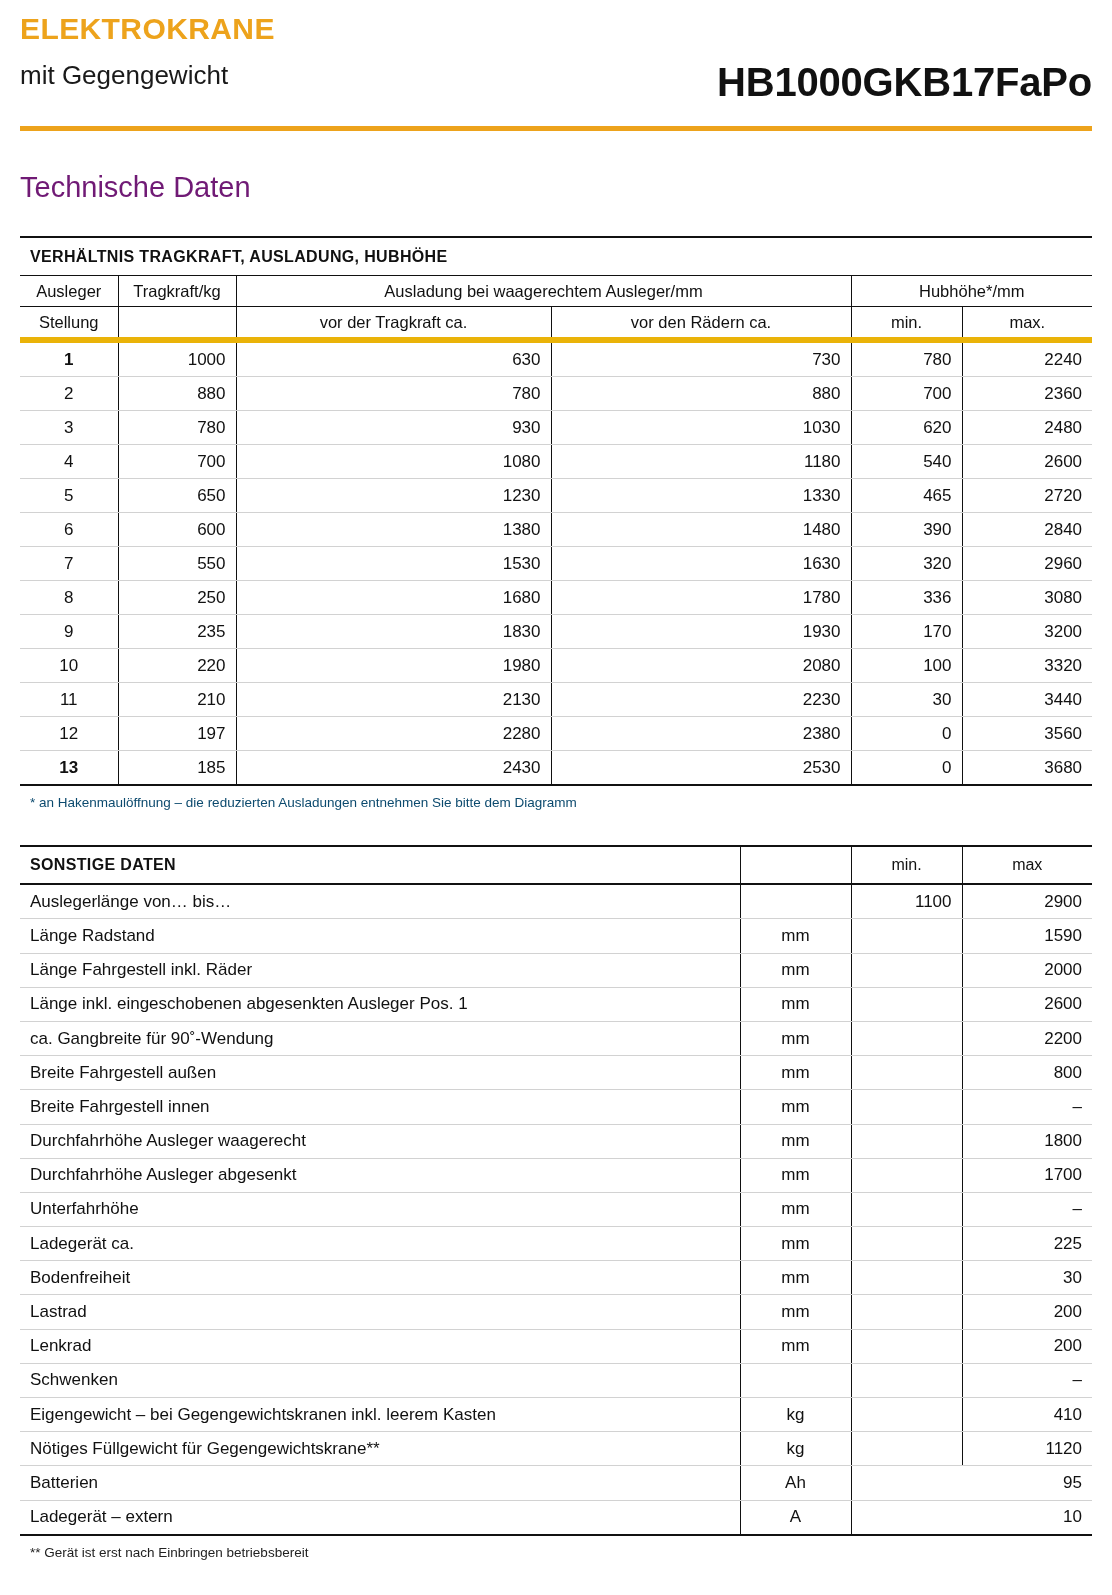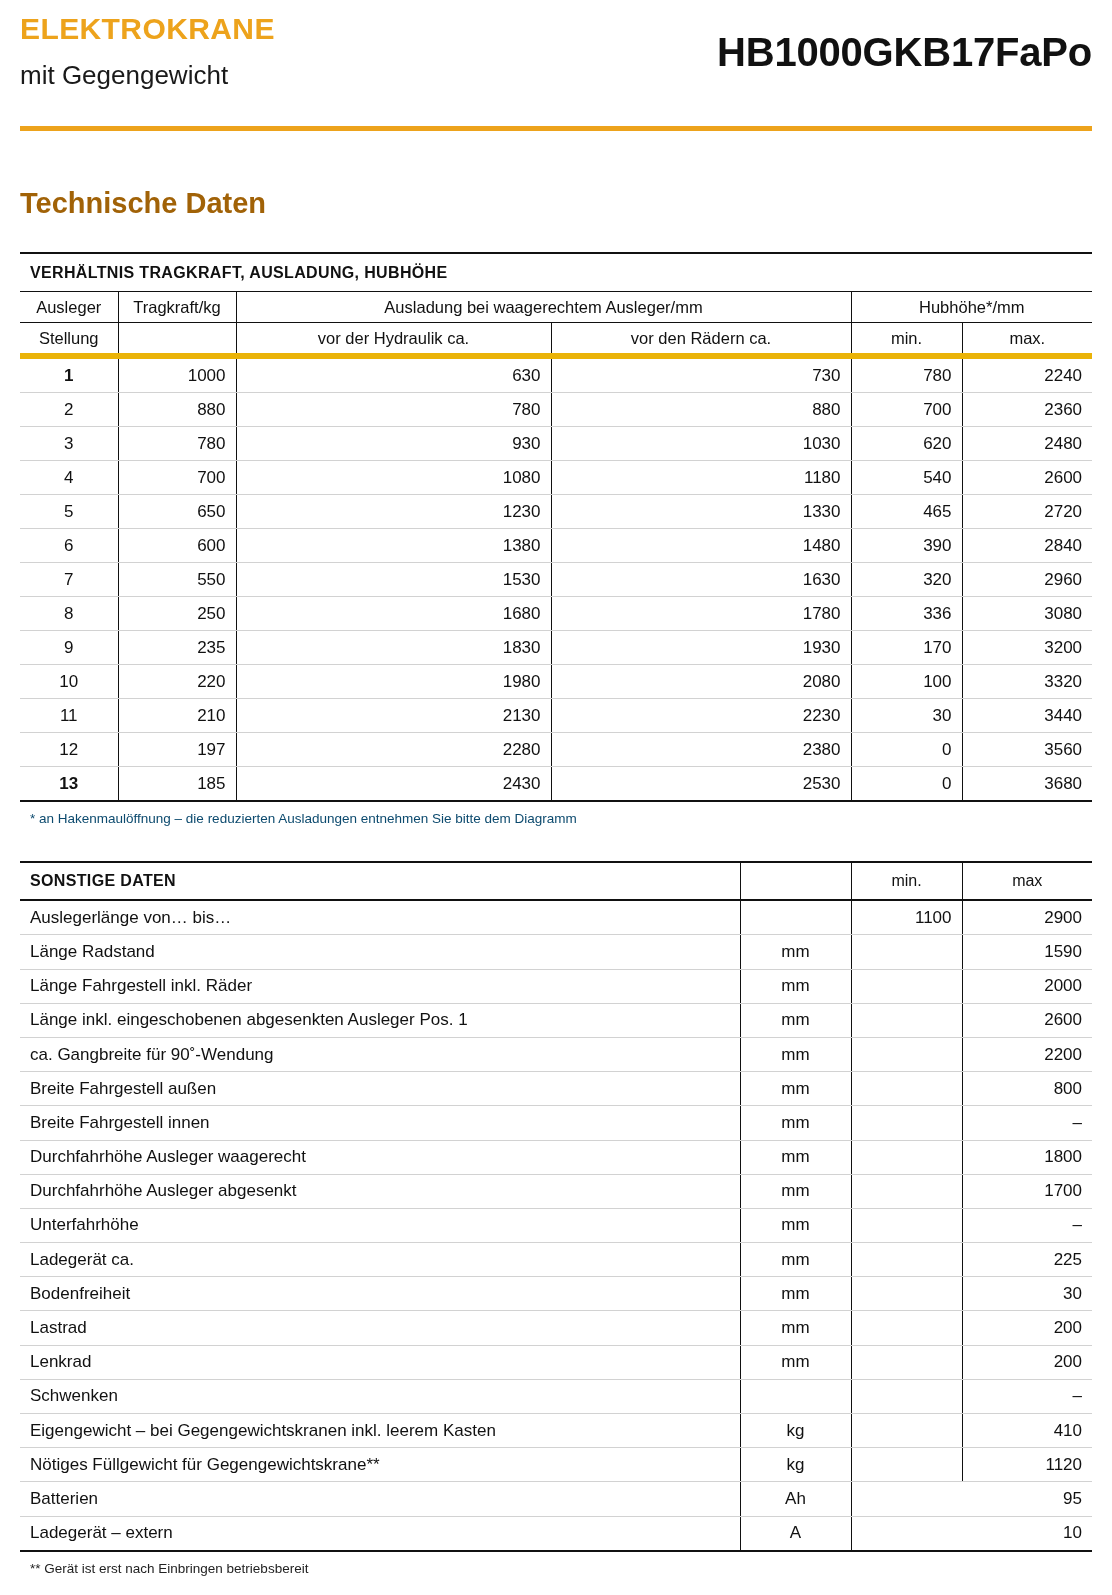--- a/index.html
+++ b/index.html
@@ -39,39 +39,39 @@
   .brand-line-2 {
     font-size: 26px;
     font-weight: normal;
     color: #1a1a1a;
     line-height: 1;
     padding-top: 18px;
   }
   .model-code {
     position: absolute;
     right: 0;
-    top: 32px;
+    top: 62px;
     font-size: 40px;
     font-weight: bold;
     letter-spacing: -0.2px;
     color: #111111;
     line-height: 1;
   }
   .rule-orange {
     height: 5px;
     background: #eda31c;
     margin-top: 8px;
   }
 
   
   .section-title {
     font-size: 29px;
-    font-weight: bold;
-    color: #a16207;
-    margin-top: 58px;
+    font-weight: normal;
+    color: #701a75;
+    margin-top: 42px;
     line-height: 1;
   }
 
   
   table {
     border-collapse: collapse;
     width: 1072px;
     table-layout: fixed;
   }
   td, th {
@@ -186,21 +186,21 @@
       </tr>
       <tr class="hdr">
         <td class="c-center">Ausleger</td>
         <td class="c-center vb-left">Tragkraft/kg</td>
         <td class="c-center vb-left" colspan="2">Ausladung bei waagerechtem Ausleger/mm</td>
         <td class="c-center vb-left" colspan="2">Hubhöhe*/mm</td>
       </tr>
       <tr class="hdr hdr2">
         <td class="c-center">Stellung</td>
         <td class="c-center vb-left"></td>
-        <td class="c-center vb-left">vor der Hydraulik ca.</td>
+        <td class="c-center vb-left">vor der Tragkraft ca.</td>
         <td class="c-center vb-left">vor den Rädern ca.</td>
         <td class="c-center vb-left">min.</td>
         <td class="c-center vb-left">max.</td>
       </tr>
     </thead>
     <tbody id="capacity-body">
         <tr>
           <td class="c-center bold">1</td>
           <td class="c-right vb-left">1000</td>
           <td class="c-right vb-left">630</td>

